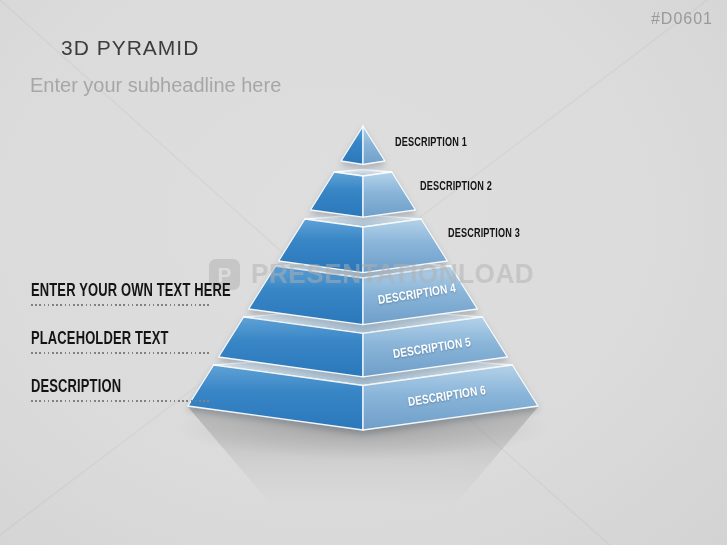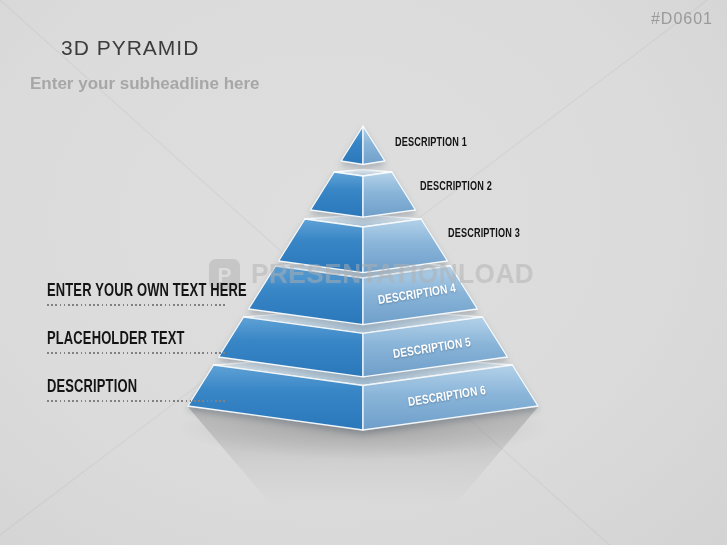--- a/index.html
+++ b/index.html
@@ -14,29 +14,29 @@
 
   
   .title{
     position:absolute;left:30px;top:36px;
     font-size:21px;color:#3c3c3c;letter-spacing:1px;font-weight:400;
     white-space:nowrap;
     margin-left:31px;
   }
   .subtitle{
     position:absolute;left:30px;top:74px;
-    font-size:17px;color:#a7a7a7;font-weight:700;white-space:nowrap;
+    font-size:20px;color:#a7a7a7;font-weight:400;white-space:nowrap;
   }
   .code{
     position:absolute;right:14px;top:10px;
     font-size:16px;color:#9a9a9a;letter-spacing:1px;white-space:nowrap;
   }
 
   
-  .ph{position:absolute;left:31px;margin-left:16px;}
+  .ph{position:absolute;left:31px;}
   .ph1{top:281px}.ph2{top:329px}.ph3{top:377px}
   .ph-label{
     font-size:18px;font-weight:bold;color:#141414;
     transform:scaleX(0.72);transform-origin:left top;
     white-space:nowrap;letter-spacing:0.2px;line-height:1.1;
   }
   .ph-dots{
     margin-top:3px;width:178px;height:2px;
     background:repeating-linear-gradient(90deg,#818181 0 1.6px,transparent 1.6px 4.2px);
   }

